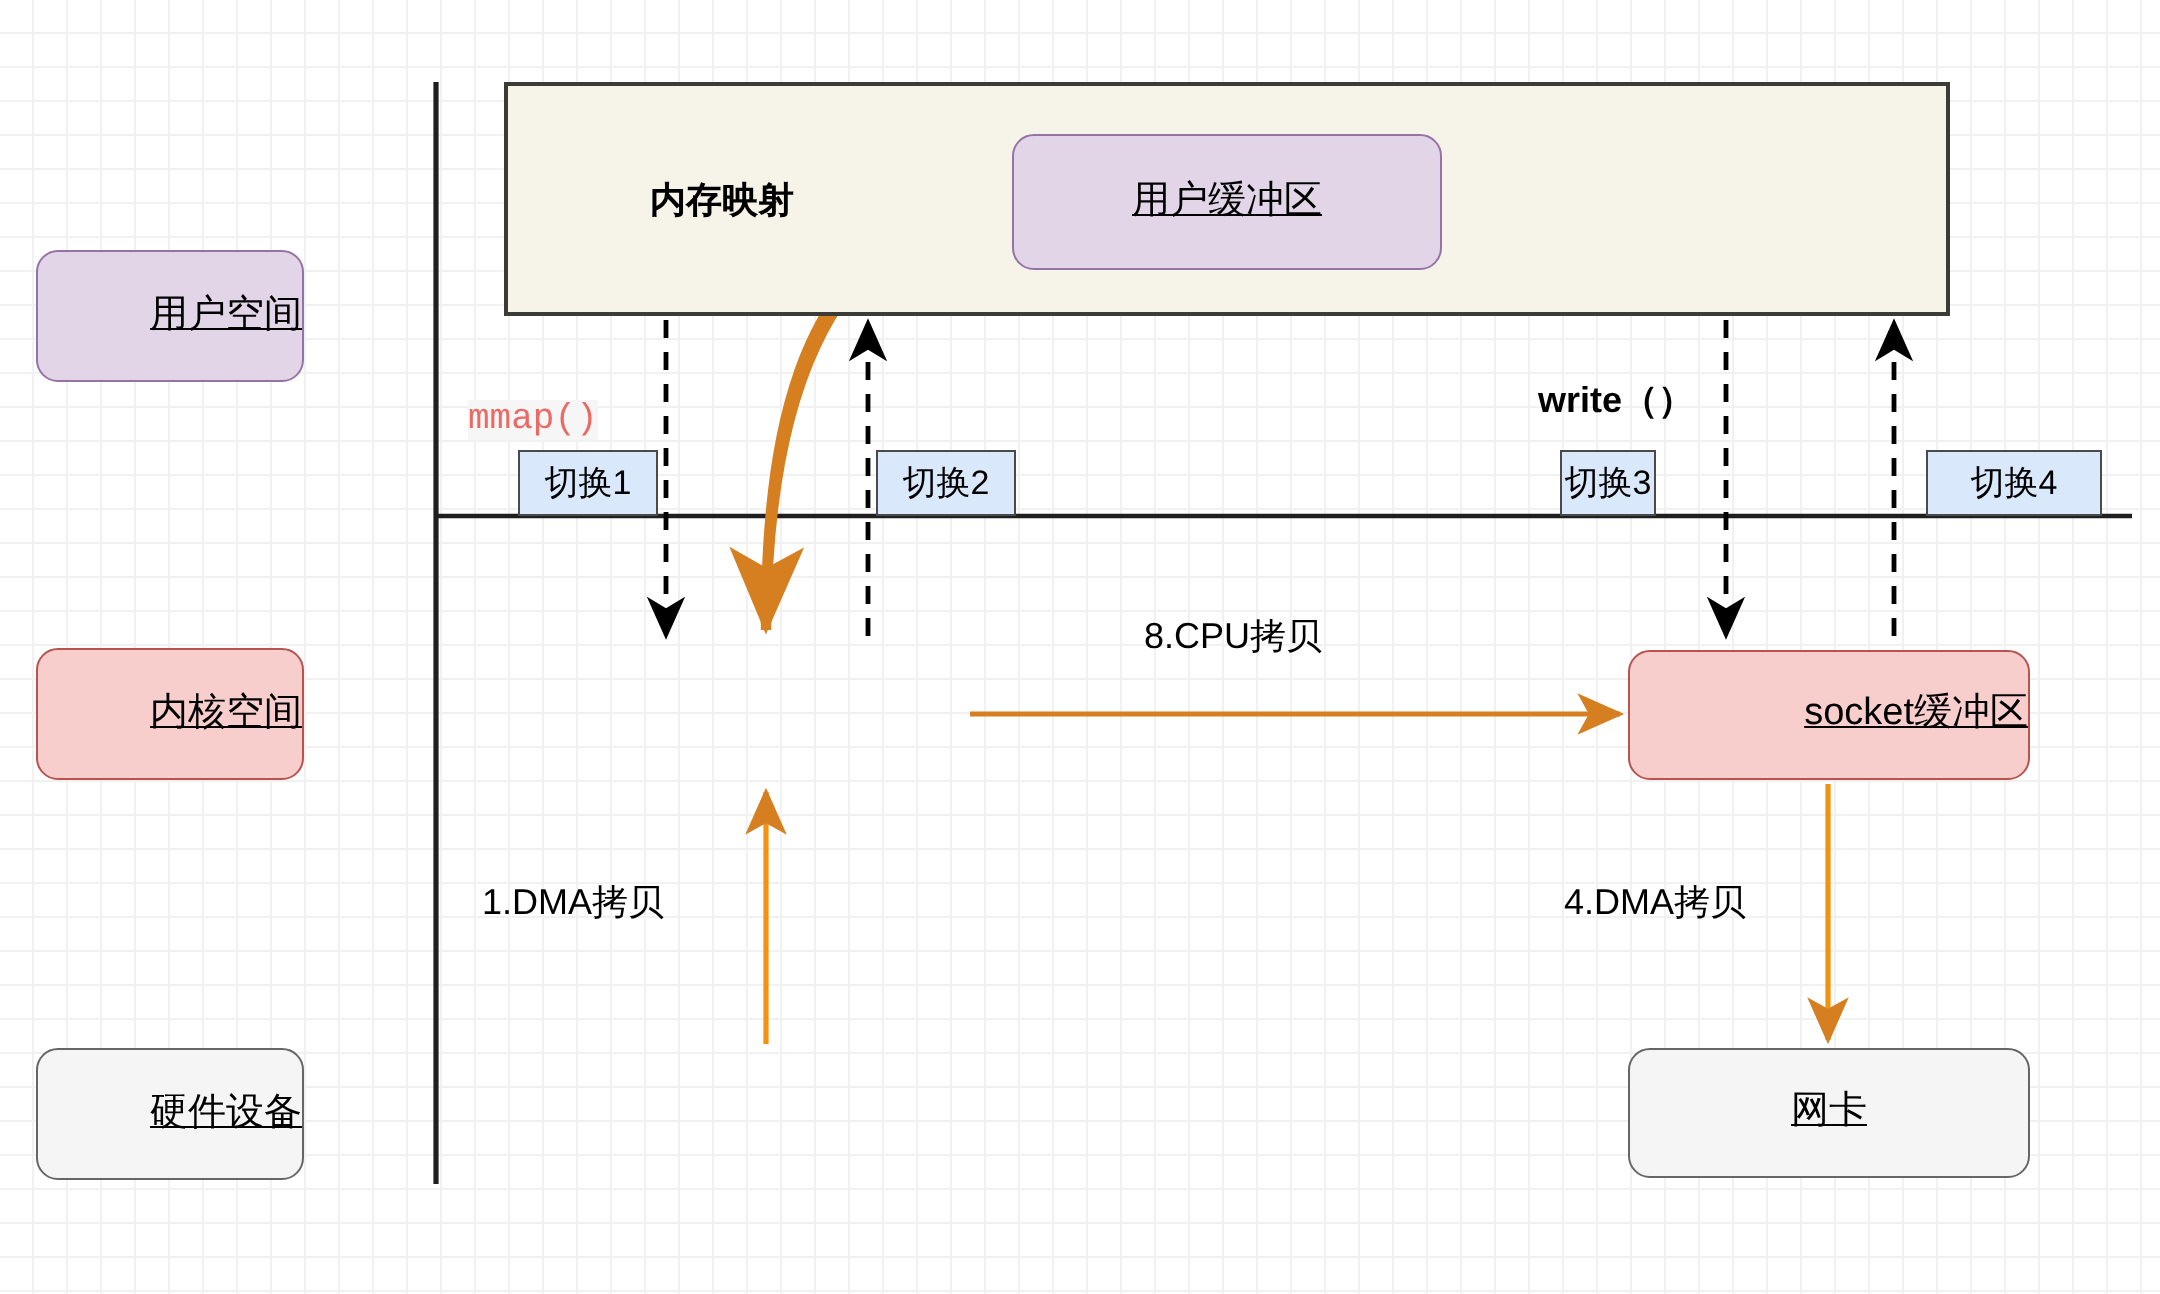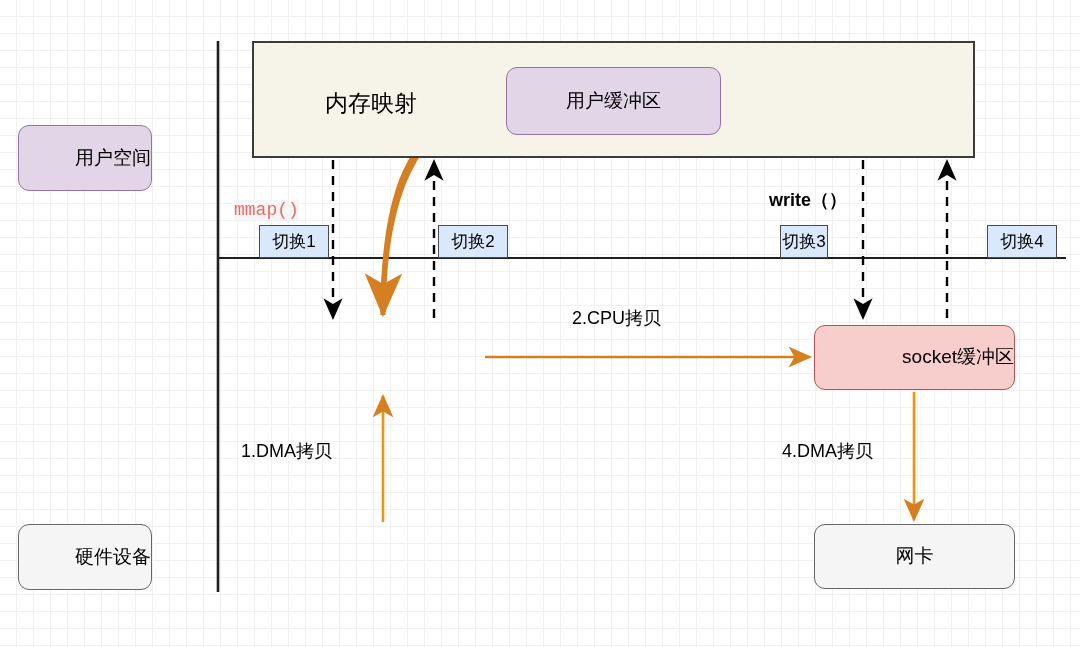--- a/index.html
+++ b/index.html
@@ -35,20 +35,21 @@
     pointer-events: none;
   }
   .node {
     position: absolute;
     box-sizing: border-box;
     display: flex;
     align-items: center;
     justify-content: center;
     text-align: center;
     line-height: 1.2;
+    text-decoration: underline;
   }
   .legend-box {
     border-radius: 11px;
     font-size: 19px;
     color: #000000;
     justify-content: flex-end;
   }
   .legend-user {
     background-color: #e1d5e7;
     border: 1.4px solid #9673a6;
@@ -61,22 +62,23 @@
     background-color: #f5f5f5;
     border: 1.4px solid #666666;
   }
   .region-box {
     background-color: #f6f3e8;
     border: 2px solid #3b3b37;
     border-radius: 0;
   }
   .region-label {
     position: absolute;
-    font-size: 23px;
-    color: #000000;
+    font-size: 18px;
+    color: #000000;
+    font-weight: bold;
   }
   .buf-user {
     background-color: #e1d5e7;
     border: 1.6px solid #9673a6;
     border-radius: 11px;
     font-size: 19px;
     color: #000000;
   }
   .buf-kernel {
     background-color: #f8cecc;
@@ -161,20 +163,23 @@
     <line x1="383" y1="522" x2="383" y2="396" stroke="#f2920f" stroke-width="2.6" marker-end="url(#arrow-orange)"></line>
 
     <line x1="485" y1="357" x2="810" y2="357" stroke="#d67f21" stroke-width="2.6" marker-end="url(#arrow-orange)"></line>
 
     <line x1="914" y1="392" x2="914" y2="520" stroke="#f2920f" stroke-width="2.6" marker-end="url(#arrow-orange)"></line>
   </svg>
 
   <div class="node legend-box legend-user" style="left:18px; top:125px; width:134px; height:66px;">
     <span>用户空间</span>
   </div>
+  <div class="node legend-box legend-kernel" style="left:18px; top:324px; width:134px; height:66px;">
+    <span>内核空间</span>
+  </div>
   <div class="node legend-box legend-hw" style="left:18px; top:524px; width:134px; height:66px;">
     <span>硬件设备</span>
   </div>
 
   <div class="node region-box" style="left:252px; top:41px; width:723px; height:117px;"></div>
   <div class="region-label" style="left:325px; top:88px;">内存映射</div>
 
   <div class="node buf-user" style="left:506px; top:67px; width:215px; height:68px;">
     <span>用户缓冲区</span>
   </div>
@@ -192,21 +197,21 @@
 
   <div class="switch-box" style="left:259px; top:225px; width:70px; height:33px;">
     <span>切换1</span>
   </div>
   <div class="switch-box" style="left:438px; top:225px; width:70px; height:33px;">
     <span>切换2</span>
   </div>
   <div class="switch-box" style="left:780px; top:225px; width:48px; height:33px;">
     <span>切换3</span>
   </div>
-  <div class="switch-box" style="left:963px; top:225px; width:70px; height:33px;margin-left:24px;">
+  <div class="switch-box" style="left:963px; top:225px; width:88px; height:33px;">
     <span>切换4</span>
   </div>
 
   <div class="edge-label" style="left:241px; top:439px;">1.DMA拷贝</div>
-  <div class="edge-label" style="left:572px; top:306px;">2.CPU拷贝</div>
+  <div class="edge-label" style="left:572px; top:306px;">8.CPU拷贝</div>
   <div class="edge-label" style="left:782px; top:439px;">4.DMA拷贝</div>
 
 </div>
 
 </body></html>

